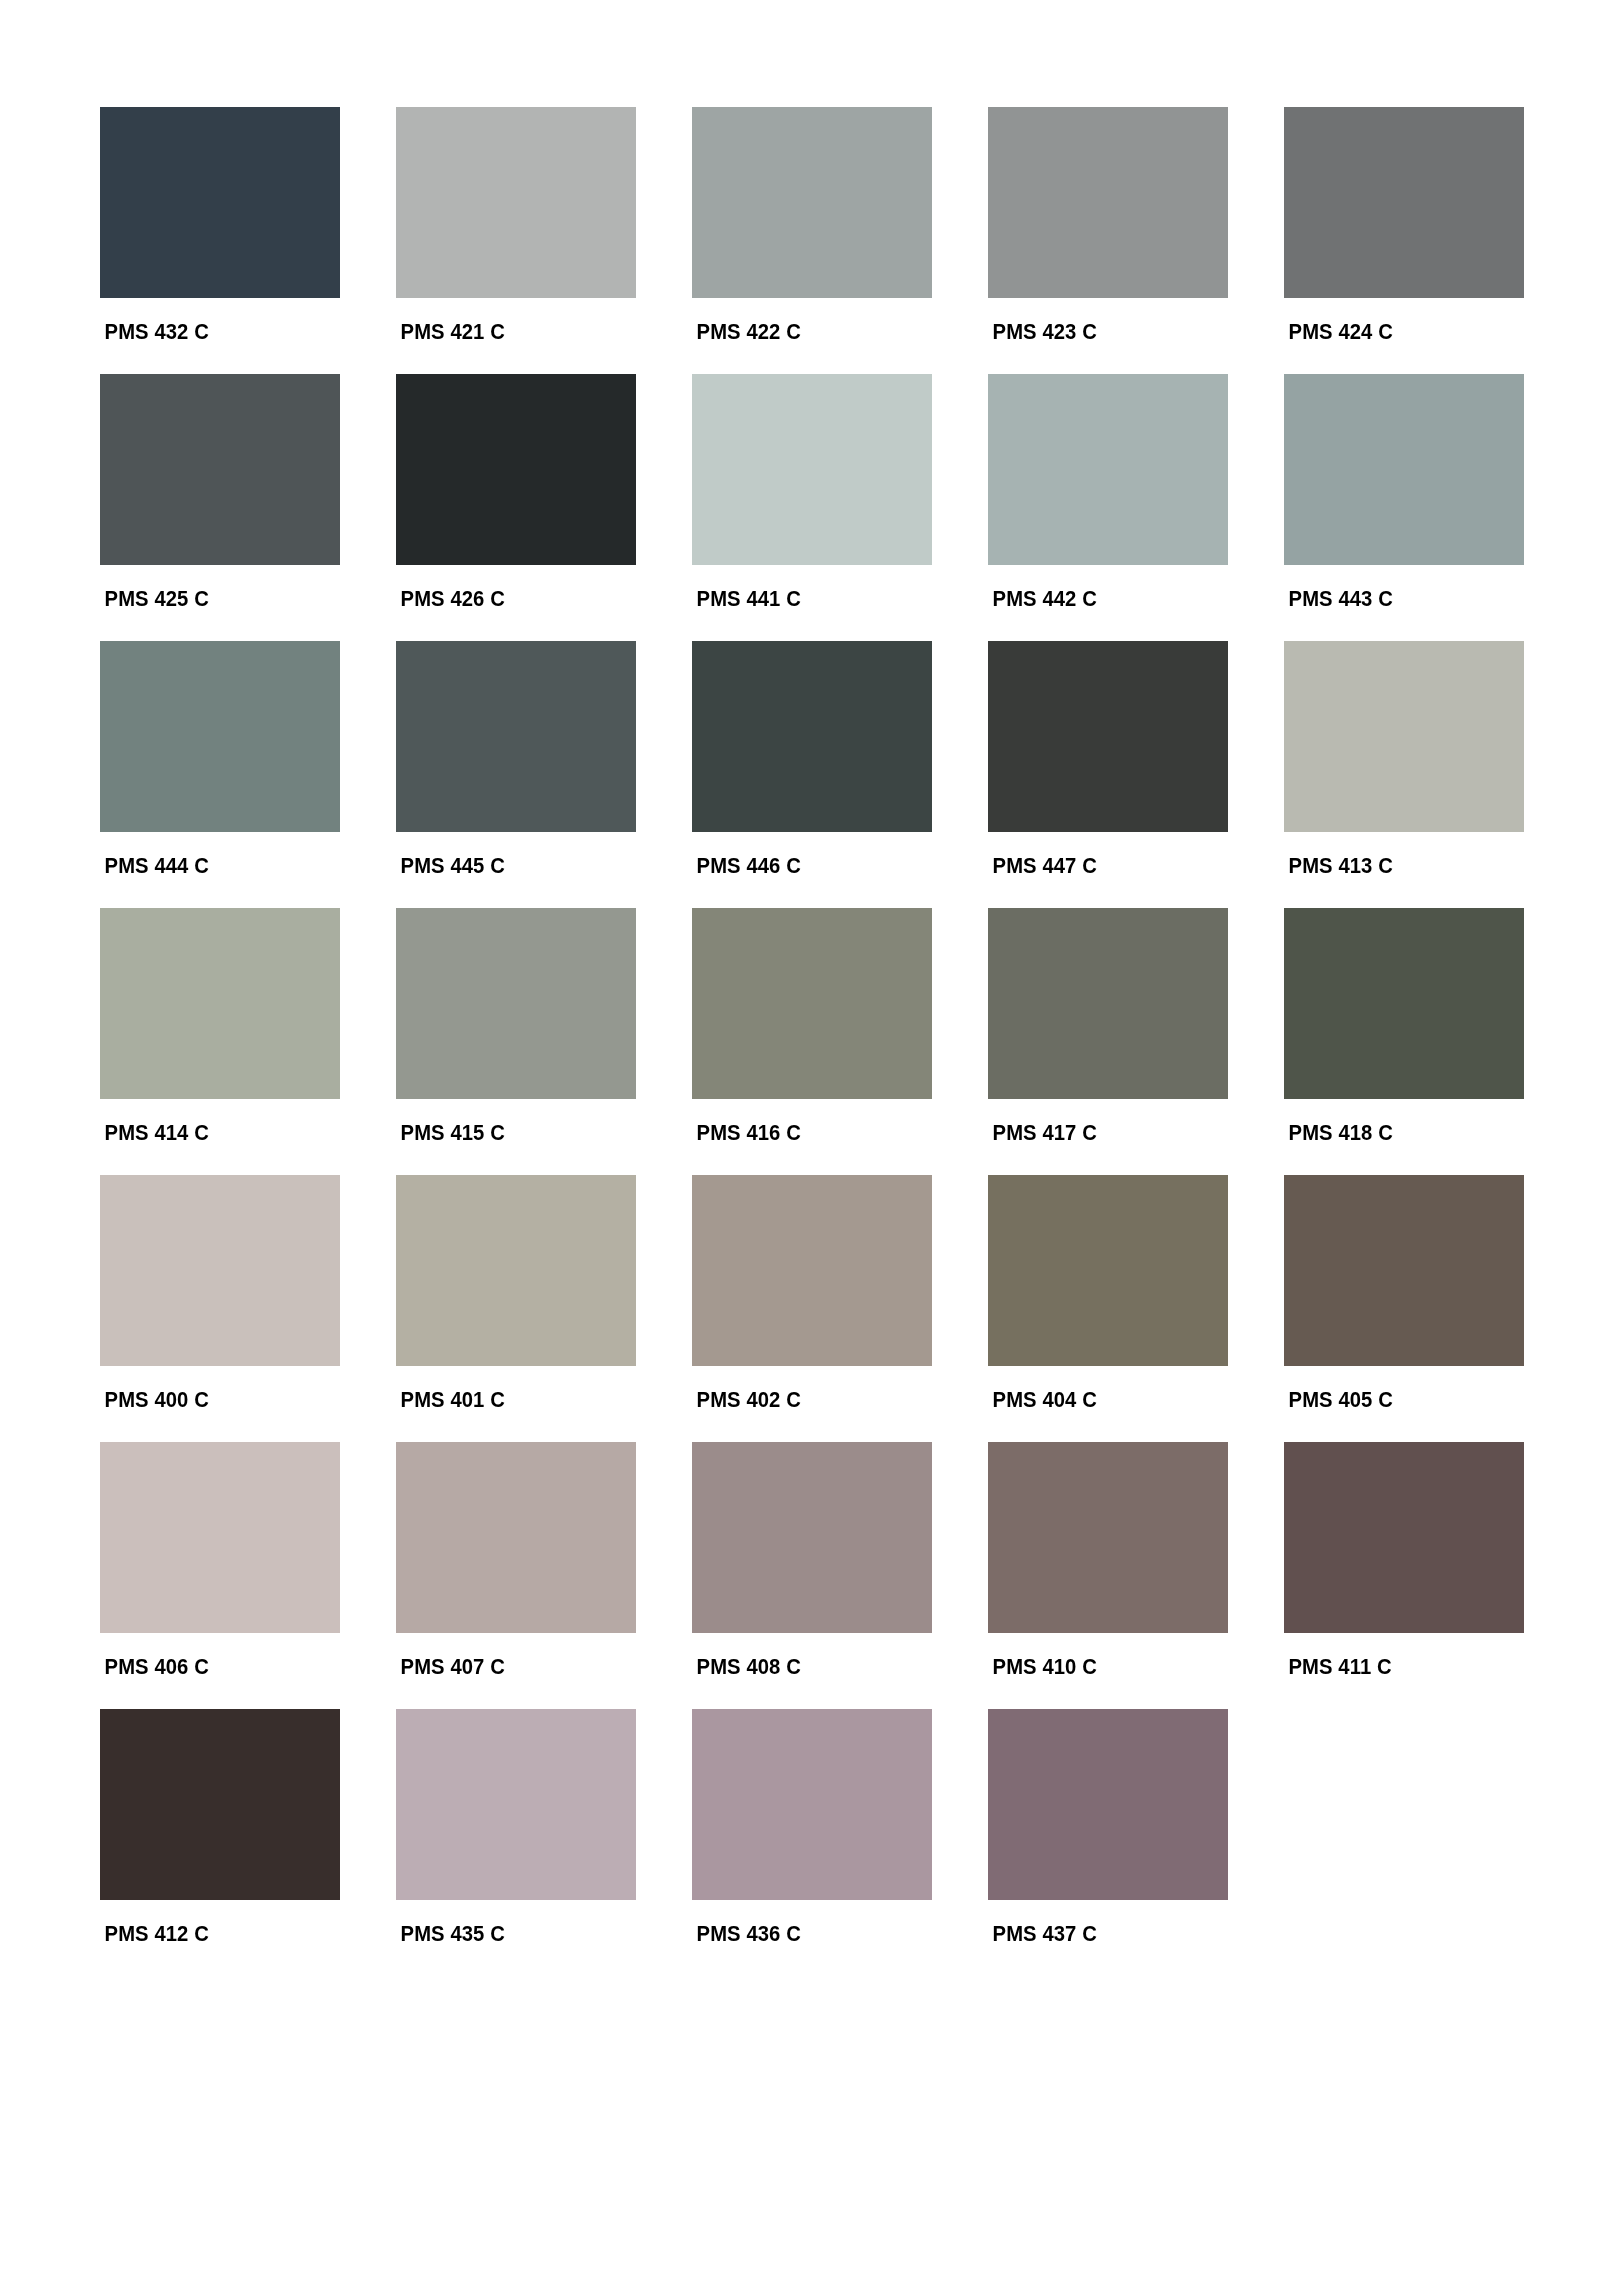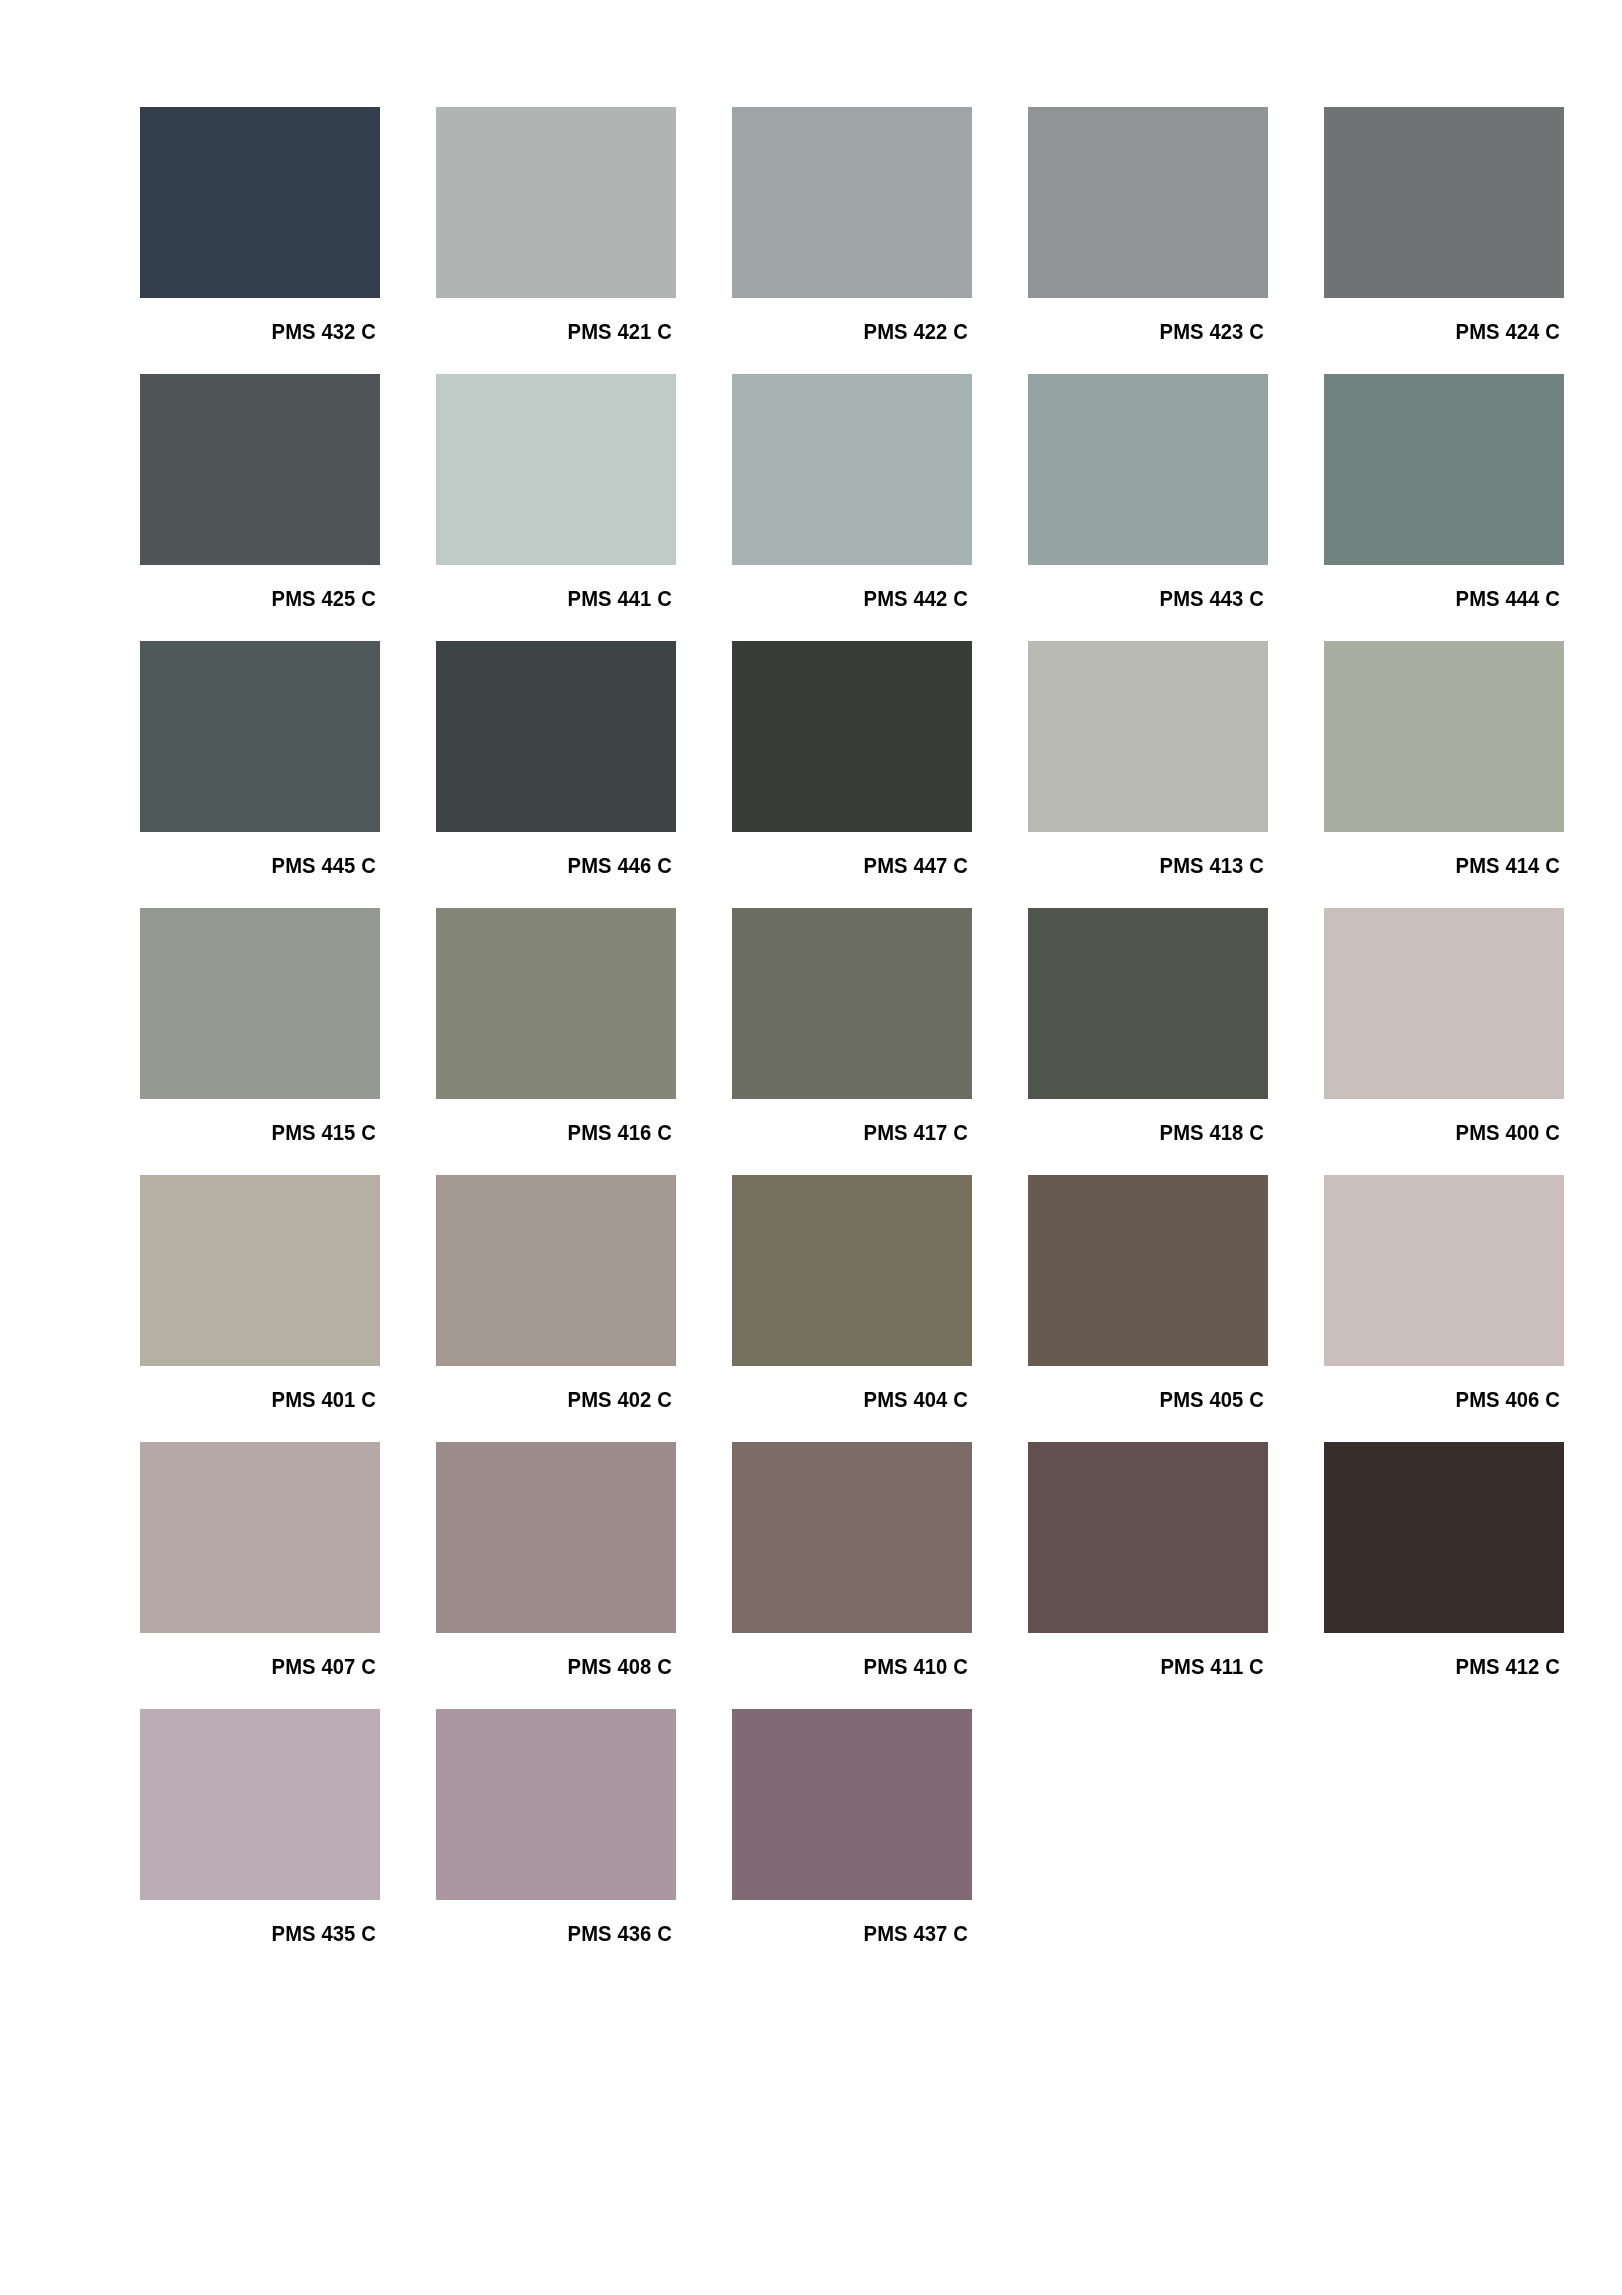--- a/index.html
+++ b/index.html
@@ -31,21 +31,21 @@
     row-gap: 0px;
     grid-auto-rows: 267px;
   }
 
   .swatch-cell {
     position: relative;
     width: 280px;
     height: 267px;
     display: flex;
     flex-direction: column;
-    align-items: flex-end;
+    align-items: flex-start;
   }
 
   .swatch-chip {
     width: 240px;
     height: 191px;
     display: block;
     background: #cccccc;
   }
 
   .swatch-label {
@@ -85,20 +85,24 @@
       </div>
       <div class="swatch-cell">
         <div class="swatch-chip" style="background-color: rgb(112, 114, 115);"></div>
         <div class="swatch-label">PMS 424 C</div>
       </div>
       <div class="swatch-cell">
         <div class="swatch-chip" style="background-color: rgb(79, 85, 87);"></div>
         <div class="swatch-label">PMS 425 C</div>
       </div>
       <div class="swatch-cell">
+        <div class="swatch-chip" style="background-color: rgb(37, 41, 42);"></div>
+        <div class="swatch-label">PMS 426 C</div>
+      </div>
+      <div class="swatch-cell">
         <div class="swatch-chip" style="background-color: rgb(192, 203, 200);"></div>
         <div class="swatch-label">PMS 441 C</div>
       </div>
       <div class="swatch-cell">
         <div class="swatch-chip" style="background-color: rgb(166, 179, 178);"></div>
         <div class="swatch-label">PMS 442 C</div>
       </div>
       <div class="swatch-cell">
         <div class="swatch-chip" style="background-color: rgb(149, 163, 163);"></div>
         <div class="swatch-label">PMS 443 C</div>

